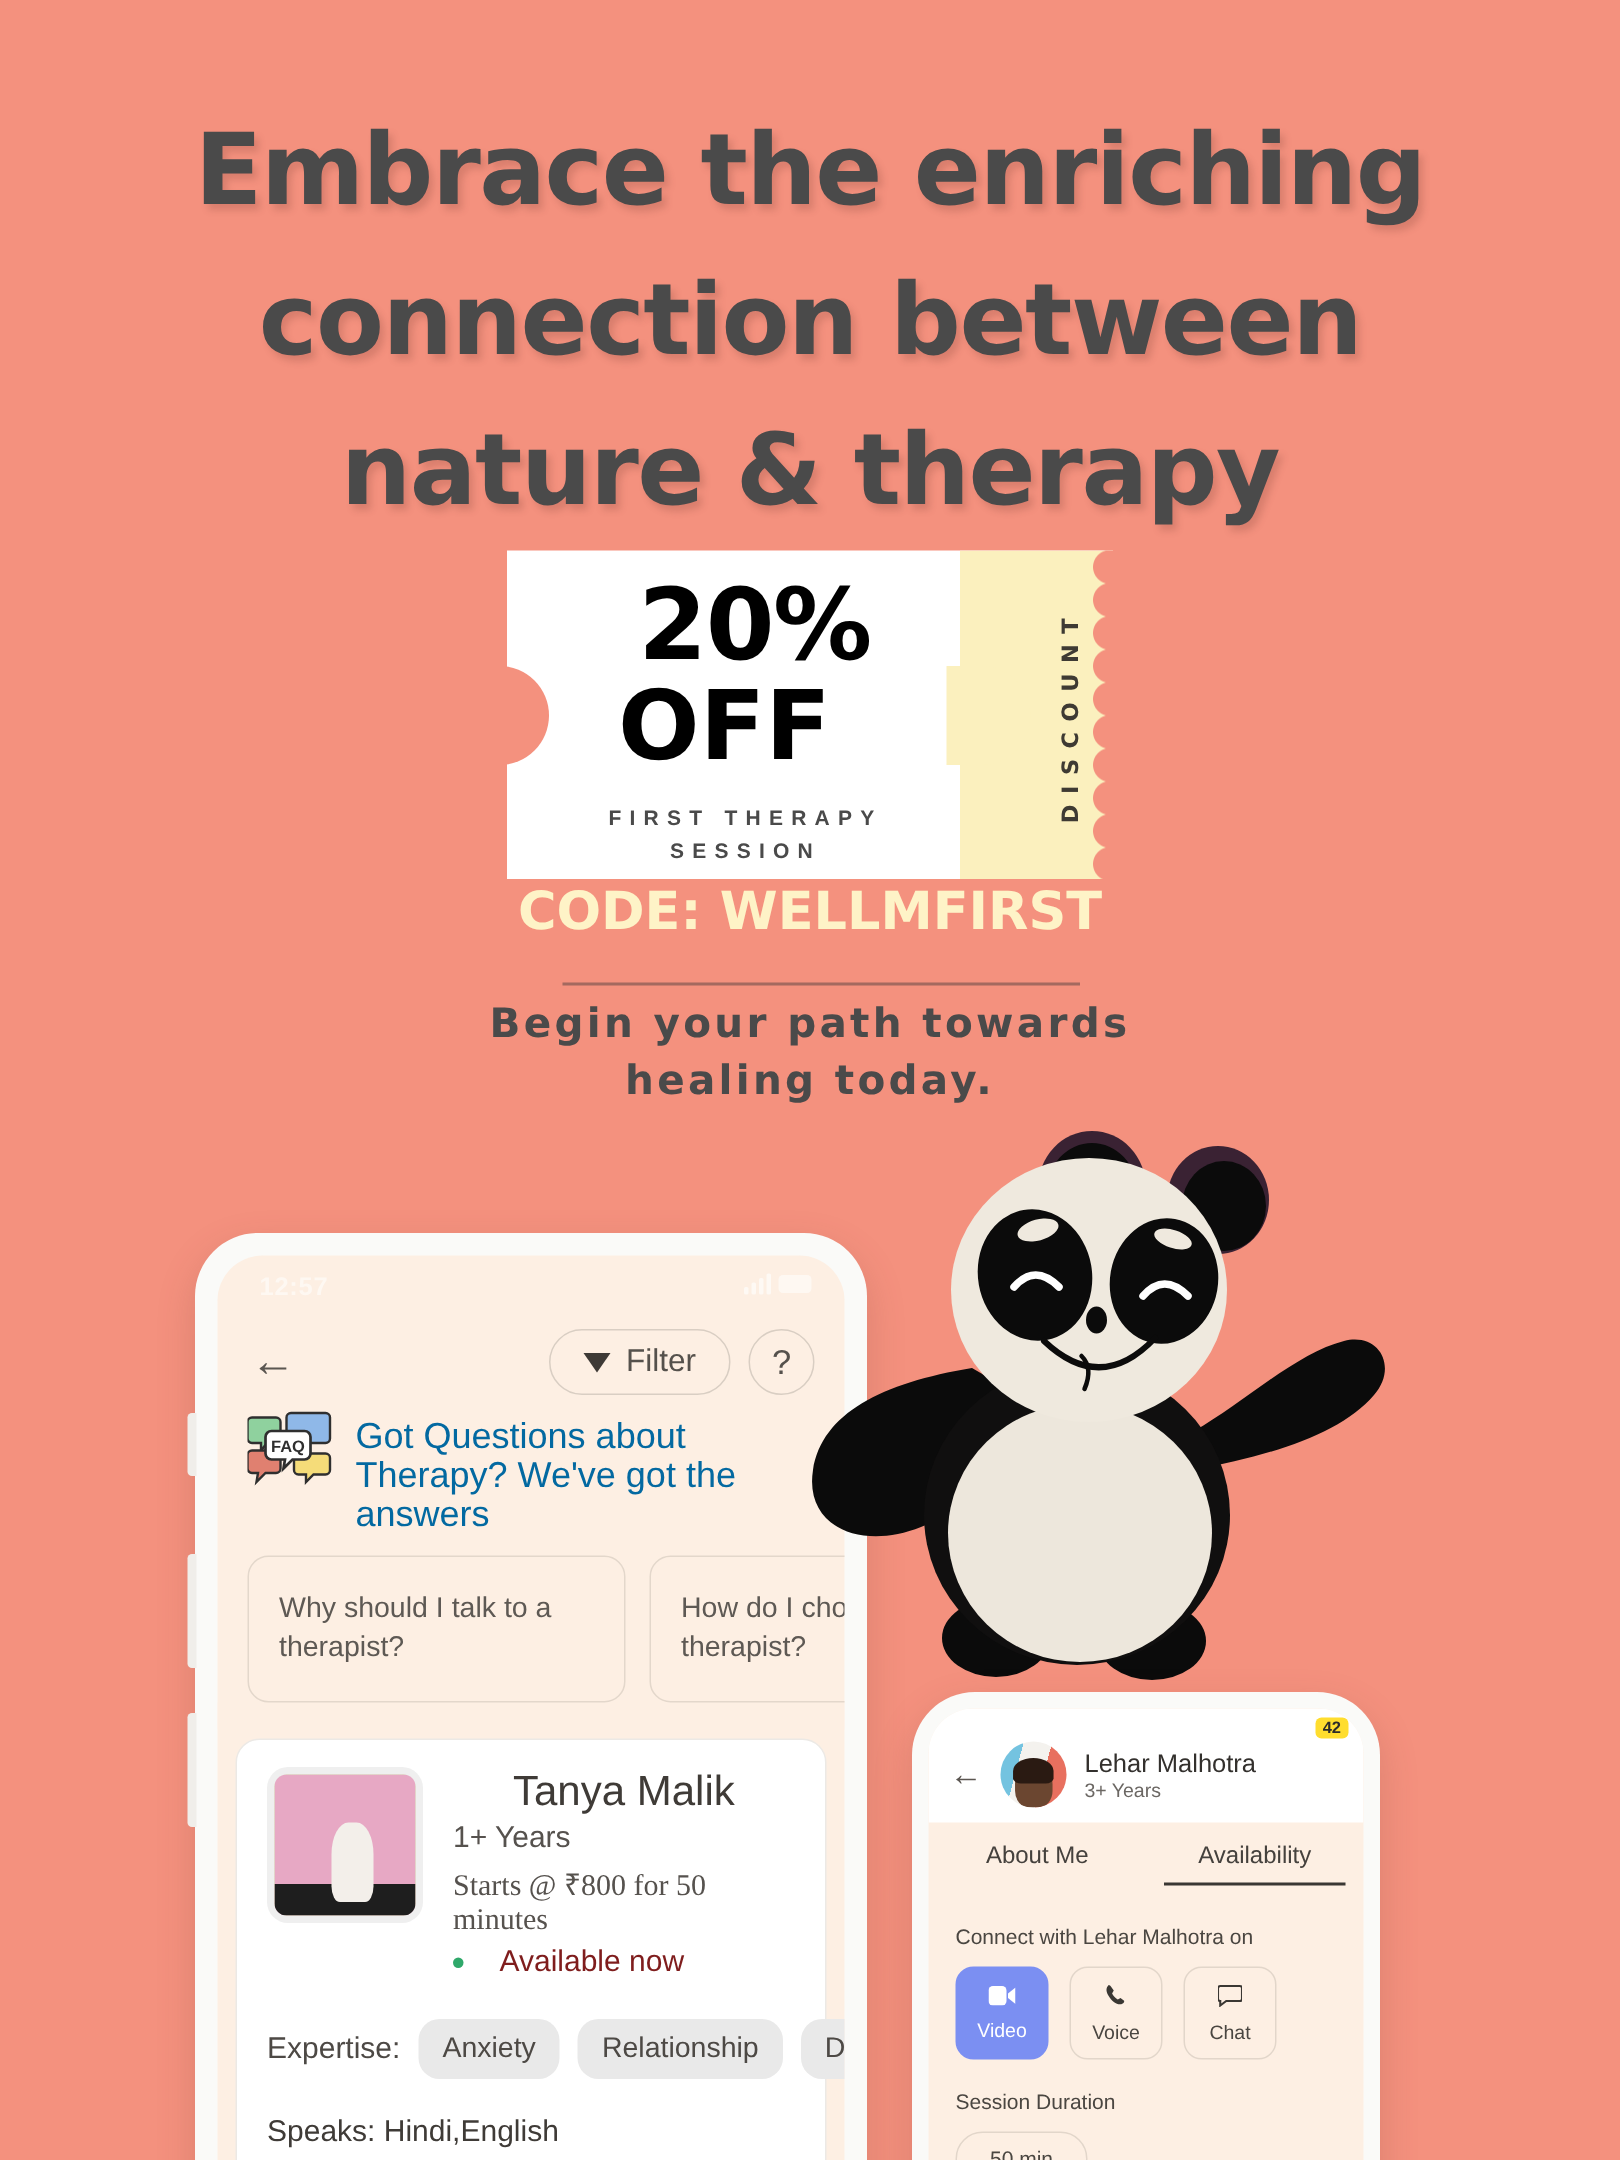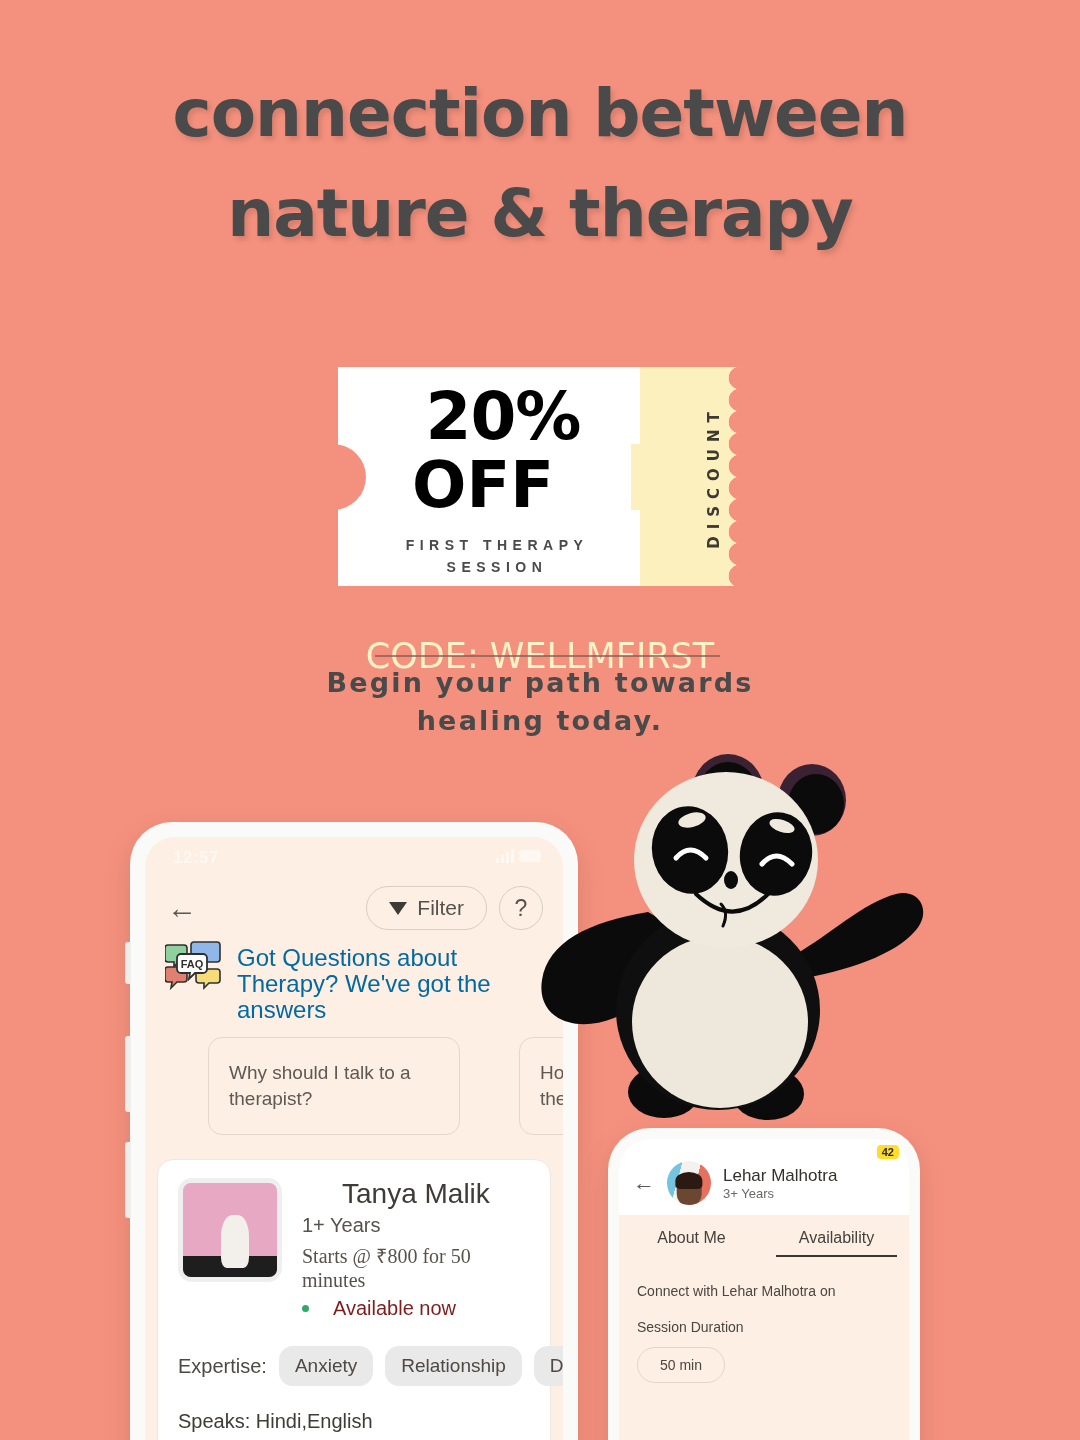--- a/index.html
+++ b/index.html
@@ -117,24 +117,24 @@
     font-weight: 700;
     letter-spacing: 5.5px;
     color: #4A4A4A;
     line-height: 22px;
     margin-left: 16px;
   }
 
   
   .code-line {
     position: absolute;
-    top: 636px; left: 0; width: 1080px;
+    top: 588px; left: 0; width: 1080px;
     text-align: center;
     font-family: "DejaVu Sans", sans-serif;
-    font-weight: 400;
+    font-weight: 700;
     font-size: 35px;
     color: #FEF3C7;
     letter-spacing: 0px;
   }
   .rule {
     position: absolute;
     top: 655px; left: 375px;
     width: 345px; height: 2px;
     background: #8A5C55;
     opacity: .75;
@@ -210,21 +210,21 @@
   }
 
   .faq-row { display:flex; gap: 14px; padding: 6px 16px 0 20px; align-items:flex-start; }
   .faq-icon { width: 58px; height: 55px; flex: 0 0 58px; position: relative; }
   .faq-text { font-size: 24px; line-height: 26px; color: #0369a1; padding-top: 6px; }
 
   .q-cards { display:flex; gap: 16px; padding: 14px 0 0 20px; }
   .q-card {
     border: 1.4px solid #E3D7CB; border-radius: 14px;
     width: 252px; min-height: 96px; flex: 0 0 252px;
-    padding: 22px 20px; font-size: 19px; line-height: 26px; color:#5E5954;margin-left:43px;
+    padding: 22px 20px; font-size: 19px; line-height: 26px; color:#5E5954;
   }
 
   .card-gap { height: 18px; background: #FDEFE3; }
 
   .t-card {
     background: #FFFFFF; border:1px solid #ECE9E5; border-radius: 16px;
     margin: 6px 12px 0 12px; padding: 18px 20px 22px 20px;
     position: relative; min-height: 300px;
   }
   .t-head { display:flex; gap: 20px; }
@@ -302,20 +302,21 @@
     padding: 9px 22px; font-size: 14px; color:#4A4641;
   }
 
   
   #panda { position:absolute; left: 528px; top: 742px; width: 410px; height: 400px; }
 </style>
 </head>
 <body>
 
 <div class="headline">
+  <div>Embrace the enriching</div>
   <div>connection between</div>
   <div>nature &amp; therapy</div>
 </div>
 
 <div class="ticket-wrap">
   <div class="ticket-body">
     <div class="ticket-stub"></div>
     <div class="ticket-main">
       <div class="pct">20%</div>
       <div class="off">OFF</div>
@@ -471,19 +472,46 @@
     </div>
 
     <div class="p2-tabs">
       <div class="p2-tab">About Me</div>
       <div class="p2-tab active">Availability</div>
     </div>
 
     <div class="p2-body">
       <div class="p2-connect">Connect with Lehar Malhotra on</div>
 
+      <div class="modes">
+        <div class="mode active">
+          <span class="gl">
+            <svg width="18" height="13" viewBox="0 0 18 13">
+                <rect x="0" y="0" width="12" height="13" rx="3" fill="#FFFFFF"></rect>
+                <path d="M13 5 L18 1 L18 12 L13 8 Z" fill="#FFFFFF"></path>
+              </svg>
+          </span>
+          <span>Video</span>
+        </div>
+        <div class="mode">
+          <span class="gl">
+            <svg width="16" height="16" viewBox="0 0 16 16">
+                <path d="M3 1.5 C1.5 3 1 5 3 8.5 C5 12 8.5 14.5 11 14.2 C12.6 14 13.8 12.7 13.4 11.8 L11 10 L9.2 11 C8 10.4 6 8.4 5.4 7 L6.5 5 L4.6 2.4 C4 1.6 3 1.2 3 1.5 Z" fill="#3A3733"></path>
+              </svg>
+          </span>
+          <span>Voice</span>
+        </div>
+        <div class="mode">
+          <span class="gl">
+            <svg width="16" height="15" viewBox="0 0 16 15">
+                <path d="M1.5 1 h13 a1.5 1.5 0 0 1 1.5 1.5 v7 a1.5 1.5 0 0 1 -1.5 1.5 h-9 l-4 3 v-3 h-0 a1.5 1.5 0 0 1 -1.5 -1.5 v-7 A1.5 1.5 0 0 1 1.5 1 z" fill="none" stroke="#3A3733" stroke-width="1.4"></path>
+              </svg>
+          </span>
+          <span>Chat</span>
+        </div>
+      </div>
 
       <div class="p2-dur">Session Duration</div>
       <div class="dur-pill">50 min</div>
     </div>
 
   </div>
 </div>
 
 </body></html>

